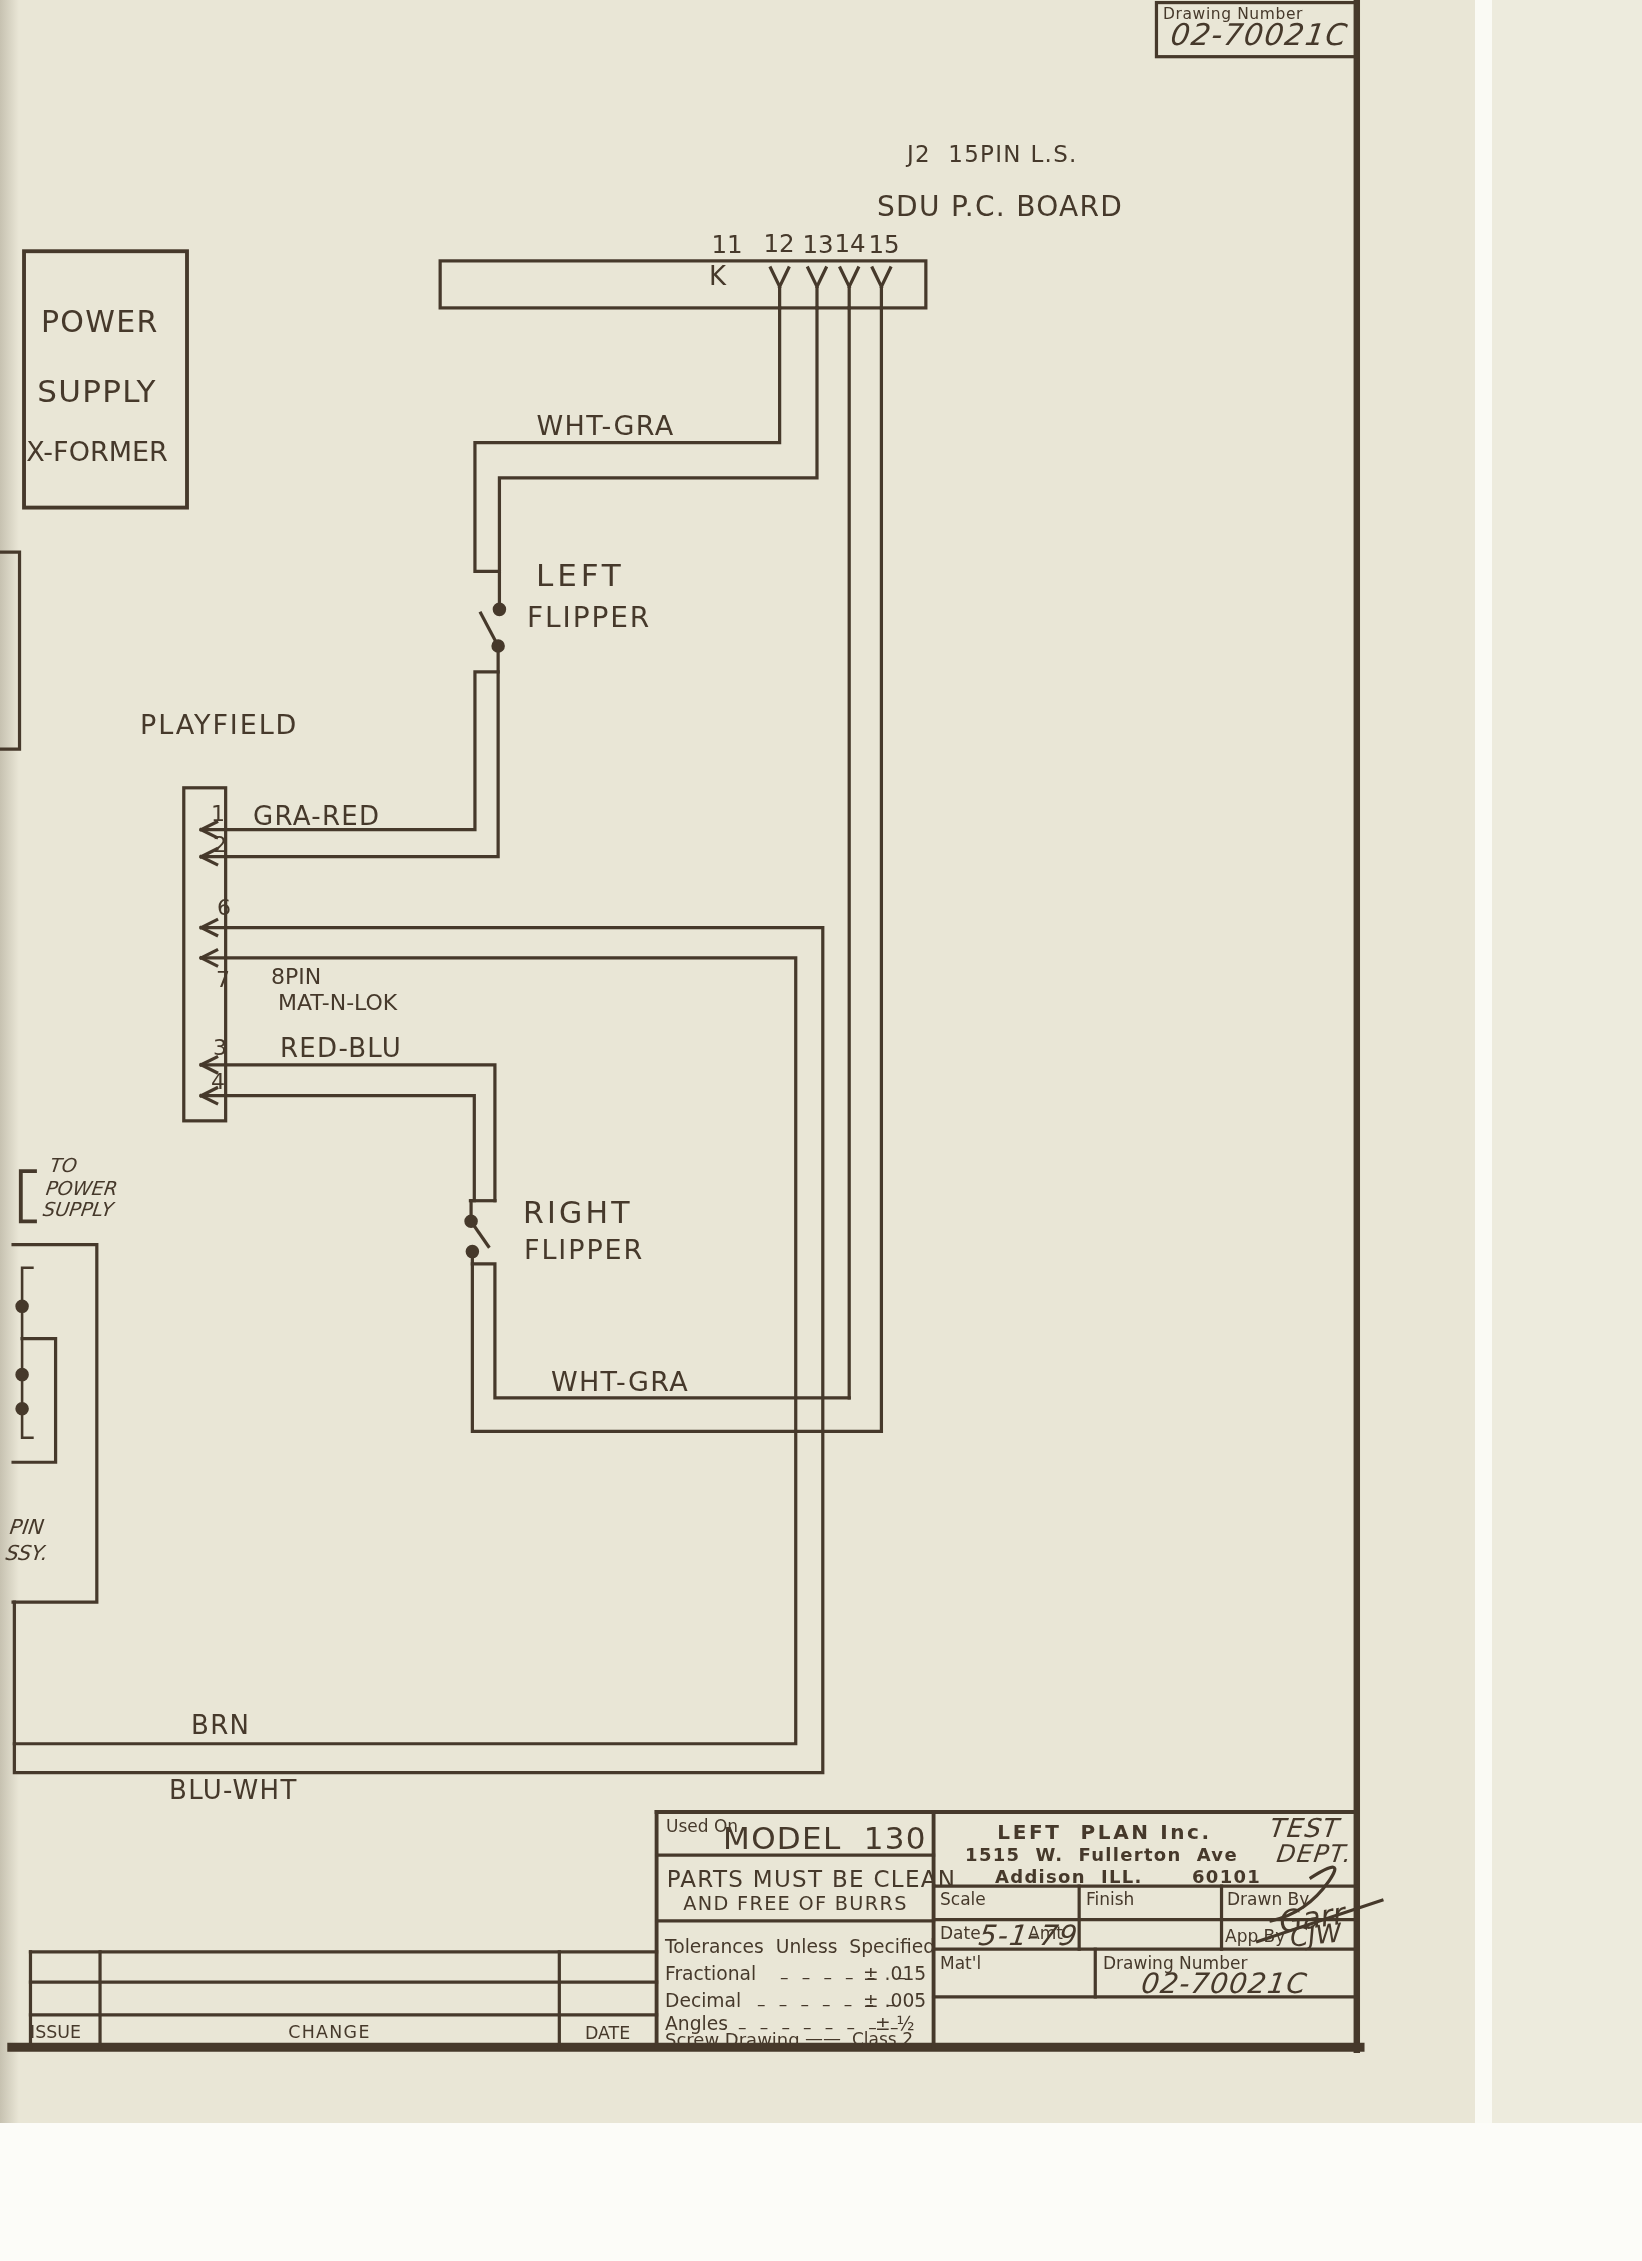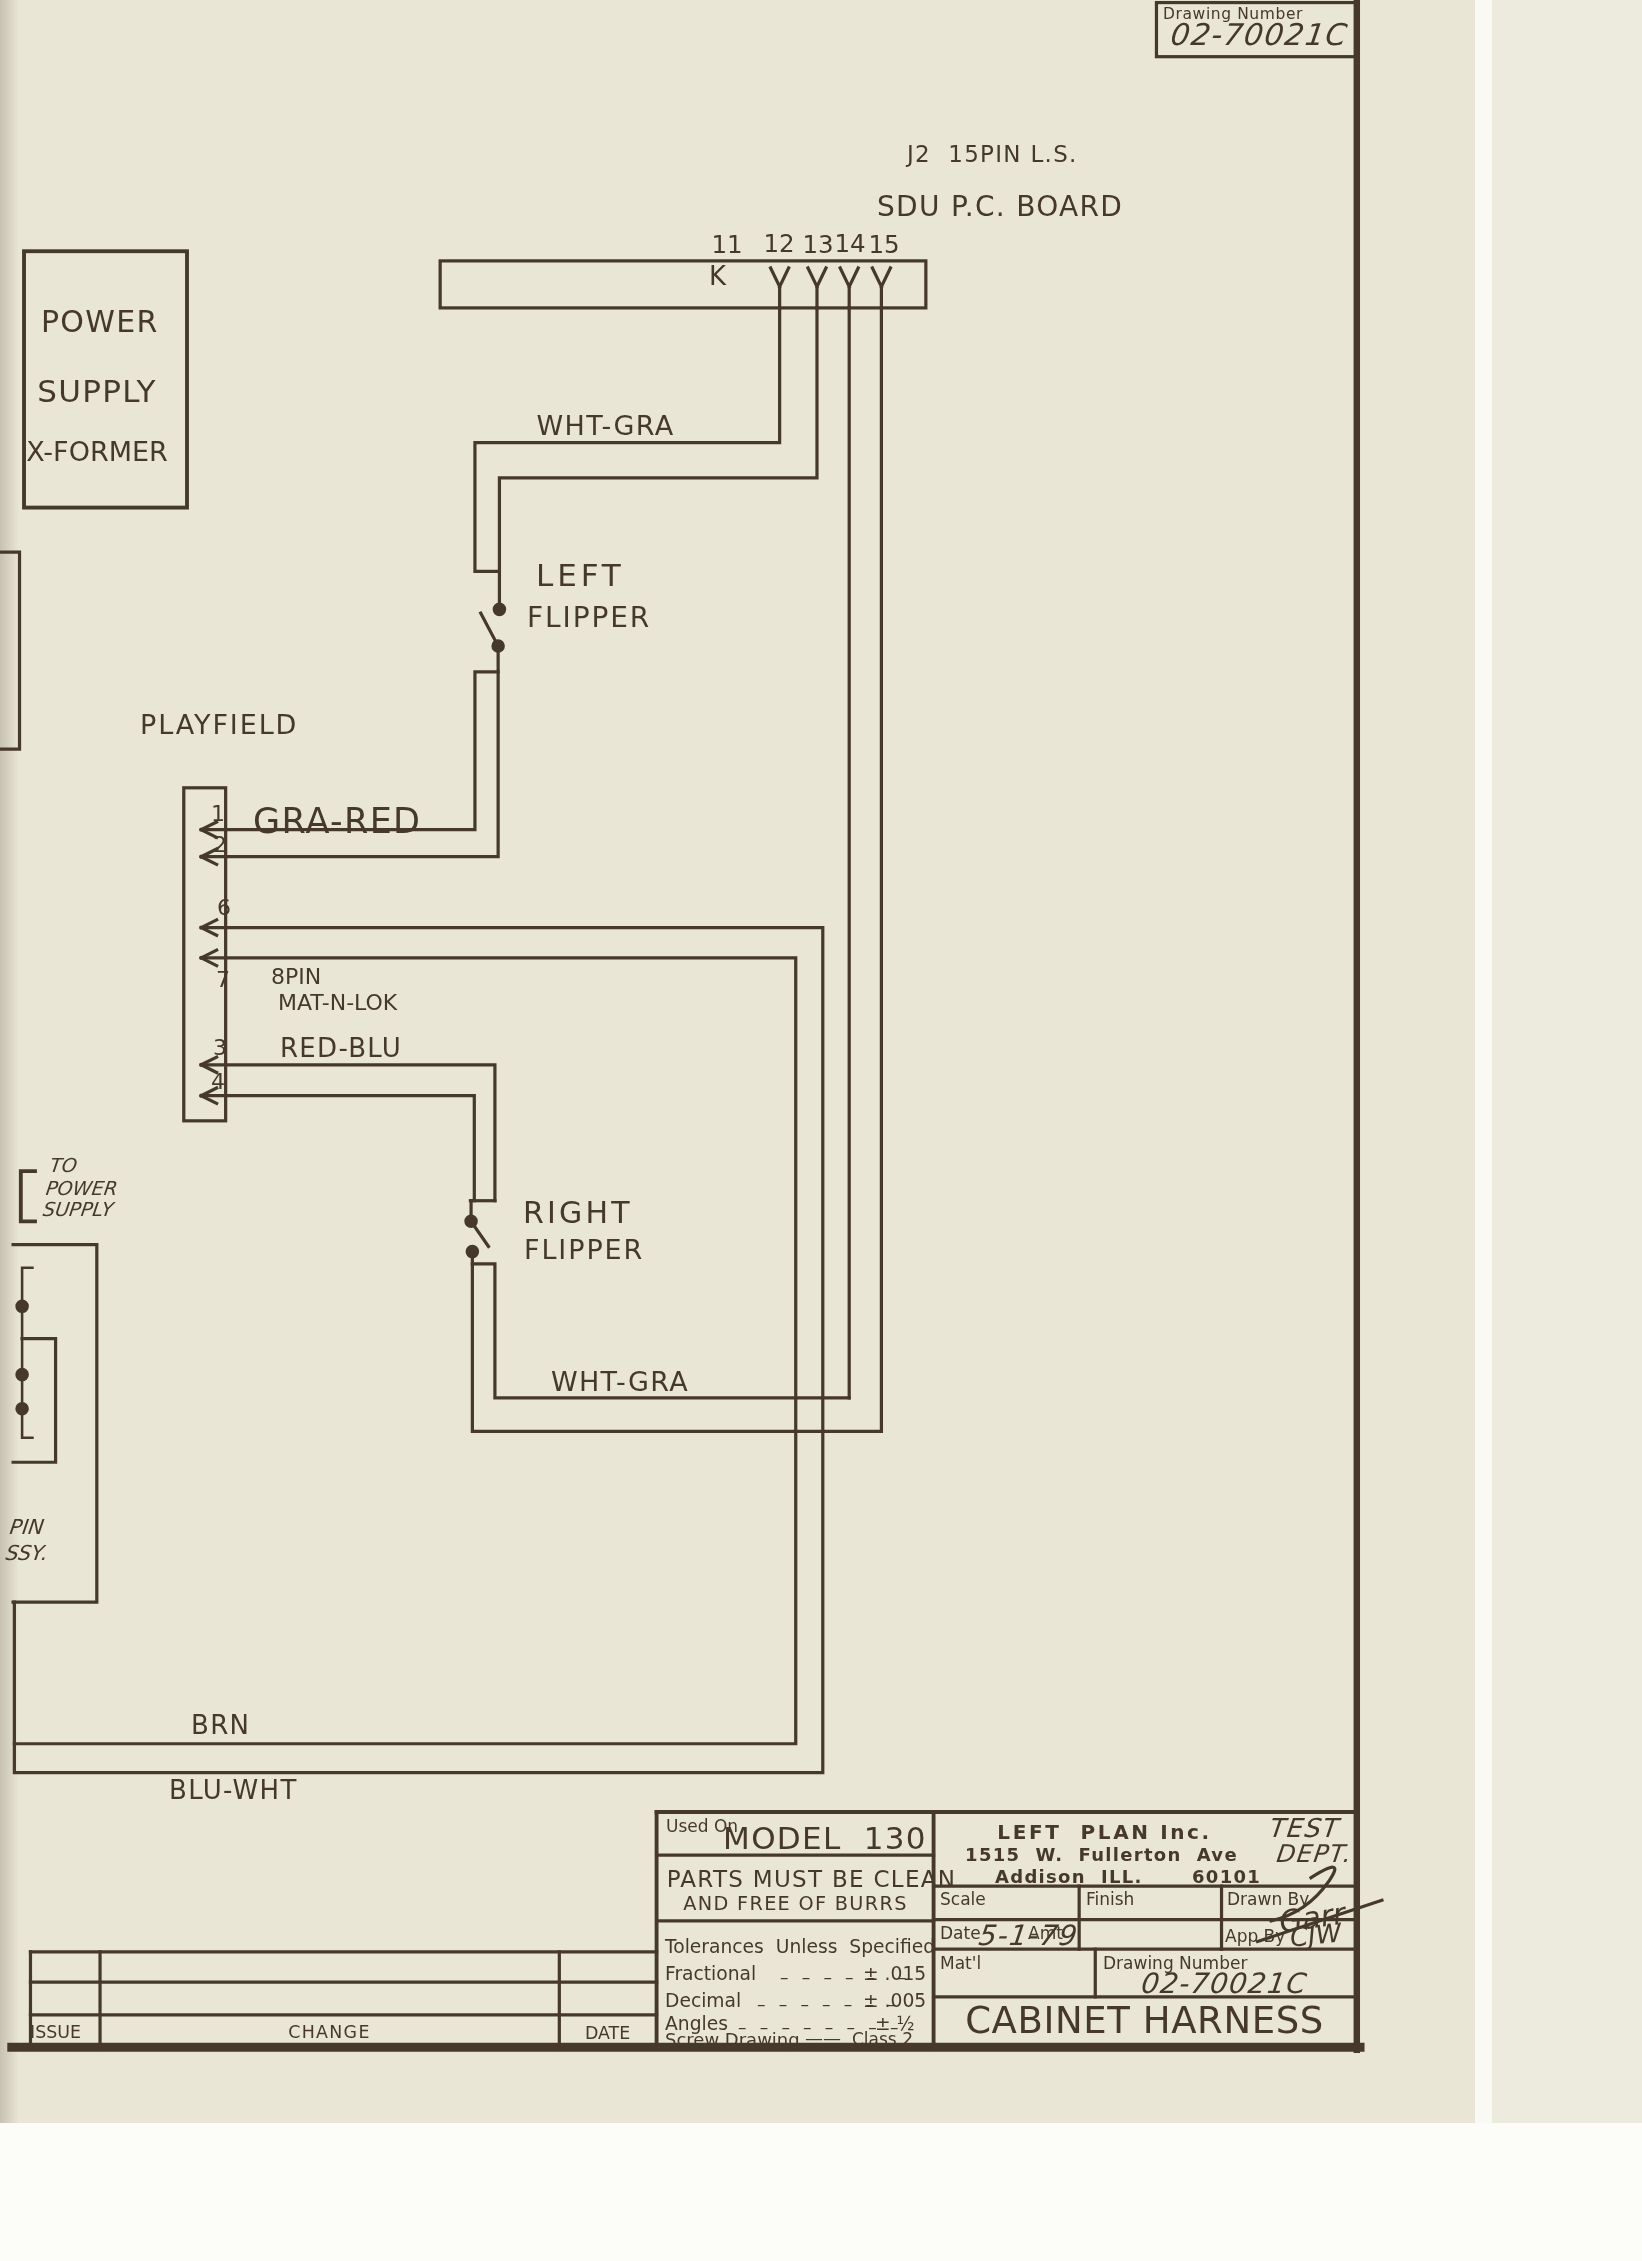--- a/index.html
+++ b/index.html
@@ -158,21 +158,21 @@
   <div class="t" style="left:709px;top:263px;font-size:26px">K</div>
 
   <div class="t ctr hw" style="left:19.3px;top:306px;width:161px;font-size:30px">POWER</div>
   <div class="t ctr hw" style="left:14px;top:375px;width:166px;font-size:31px">SUPPLY</div>
   <div class="t ctr" style="left:14px;top:438px;width:166px;font-size:27px">X-FORMER</div>
 
   <div class="t ctr hw" style="left:525px;top:412px;width:161px;font-size:27px">WHT-GRA</div>
   <div class="t" style="left:536px;top:559px;font-size:31px;letter-spacing:3.9px">LEFT</div>
   <div class="t" style="left:527px;top:603px;font-size:28px;letter-spacing:1.9px">FLIPPER</div>
   <div class="t" style="left:140px;top:711px;font-size:27px;letter-spacing:1.9px">PLAYFIELD</div>
-  <div class="t hw" style="left:253px;top:803px;font-size:35px">GRA-RED</div>
+  <div class="t hw" style="left:253px;top:803px;font-size:26px">GRA-RED</div>
   <div class="t" style="left:271px;top:966px;font-size:22px">8PIN</div>
   <div class="t" style="left:278px;top:992px;font-size:22px">MAT-N-LOK</div>
   <div class="t hw" style="left:280px;top:1035px;font-size:26px">RED-BLU</div>
   <div class="t it" style="left:50px;top:1156px;font-size:19.3px">TO</div>
   <div class="t it" style="left:46px;top:1179px;font-size:19.3px">POWER</div>
   <div class="t it" style="left:43px;top:1200px;font-size:19.3px">SUPPLY</div>
   <div class="t" style="left:523px;top:1197px;font-size:30px;letter-spacing:3.2px">RIGHT</div>
   <div class="t" style="left:524px;top:1236px;font-size:27px;letter-spacing:1.9px">FLIPPER</div>
   <div class="t hw" style="left:551px;top:1368px;font-size:27px">WHT-GRA</div>
   <div class="t it" style="left:10.3px;top:1517px;font-size:20.6px">PIN</div>
@@ -225,19 +225,18 @@
   <div class="t" style="left:940px;top:1925px;font-size:17px">Date</div>
   <div class="t it hw" style="left:979px;top:1921px;font-size:28px">5-1-79</div>
   <div class="t" style="left:1028px;top:1925px;font-size:17px">Amt</div>
   <div class="t" style="left:1225px;top:1928px;font-size:17px">App By</div>
   <div class="t it" style="left:1290px;top:1922px;font-size:26px;transform:rotate(-6deg)">CJW</div>
 
   <div class="t" style="left:940px;top:1955px;font-size:17px">Mat'l</div>
   <div class="t" style="left:1103px;top:1955px;font-size:17px">Drawing Number</div>
   <div class="t it hw ctr" style="left:1102px;top:1969px;width:245px;font-size:28px">02-70021C</div>
 
-  <div class="t ctr" style="left:935px;top:2002px;width:419px;font-size:37px;letter-spacing:0.6px">CABINET HARNESS</div>
 
   <div class="t ctr" style="left:30px;top:2023px;width:46px;font-size:17.4px">ISSUE</div>
   <div class="t ctr" style="left:100px;top:2023px;width:459px;font-size:17.4px;letter-spacing:1.3px">CHANGE</div>
   <div class="t ctr" style="left:559px;top:2024px;width:97px;font-size:17.4px">DATE</div>
 </div>
 
 
 </body></html>

